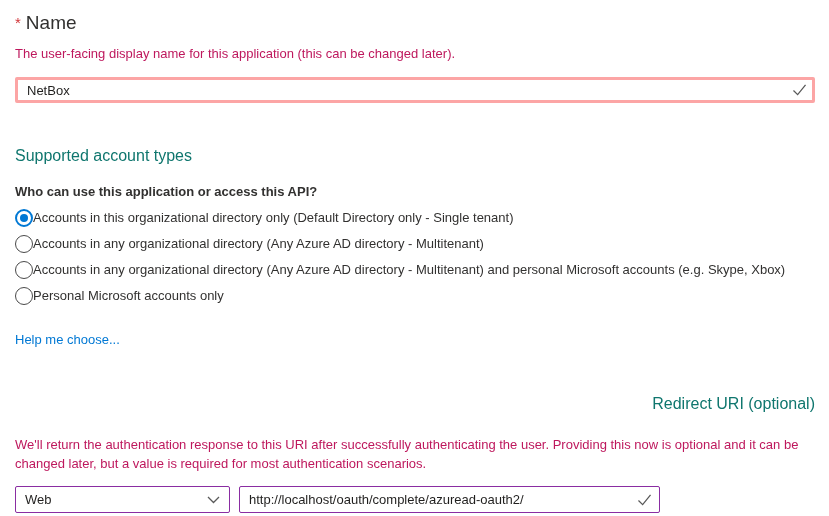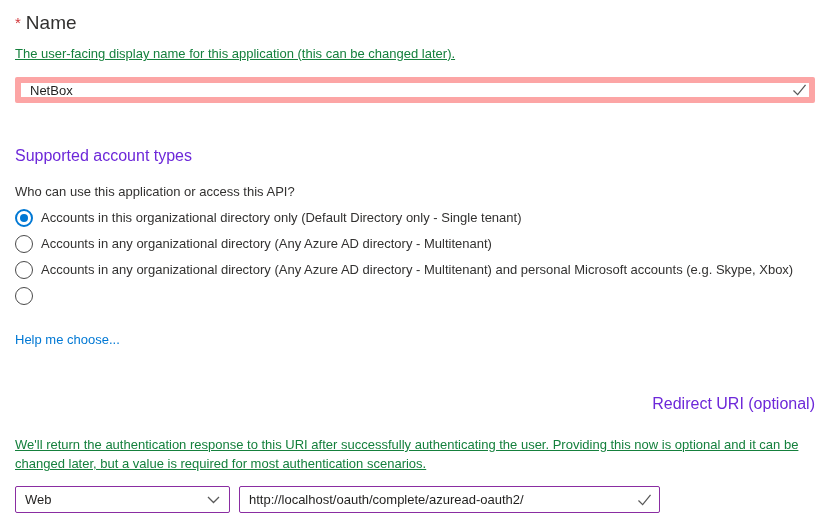--- a/index.html
+++ b/index.html
@@ -30,50 +30,50 @@
     color: #d13438;
     font-size: 15px;
     margin-right: 5px;
     vertical-align: 1px;
   }
   .h-section {
     margin: 0;
     font-size: 16px;
     font-weight: 400;
     line-height: 22px;
-    color: #6d28d9;
+    color: #0f766e;
   }
   .h-supported { margin-top: 42px; }
   .h-redirect  { margin-top: 44px; text-align: right; }
 
   
   .desc {
     margin: 8px 0 0 0;
     font-size: 13px;
     line-height: 19px;
-    color: #15803d;
-    text-decoration: underline;
+    color: #be185d;
   }
   .question {
     margin: 16px 0 0 0;
     font-size: 13px;
     line-height: 18px;
     color: #323130;
+    font-weight: bold;
   }
 
   
   .input-wrap {
     position: relative;
     margin-top: 14px;
     width: 100%;
   }
   .text-input {
     width: 100%;
     height: 26px;
-    border: 6px solid #fca5a5;
+    border: 3px solid #fca5a5;
     border-radius: 2px;
     padding: 0 28px 0 9px;
     font-family: "Liberation Sans", "DejaVu Sans", sans-serif;
     font-size: 13px;
     color: #201f1e;
     outline: none;
     background: #fff;
   }
   .valid-check {
     position: absolute;
@@ -111,21 +111,20 @@
     position: absolute;
     left: 50%;
     top: 50%;
     width: 8px;
     height: 8px;
     margin: -4px 0 0 -4px;
     border-radius: 50%;
     background: #0078d4;
   }
   .radio-label {
-    margin-left: 8px;
     font-size: 13px;
     line-height: 18px;
     color: #323130;
     white-space: nowrap;
   }
 
   .help-link {
     display: inline-block;
     margin-top: 18px;
     font-size: 13px;
@@ -219,20 +218,21 @@
       <span class="radio-label">Accounts in any organizational directory (Any Azure AD directory - Multitenant)</span>
     </div>
 
     <div class="radio-row">
       <span class="radio-circle"></span>
       <span class="radio-label">Accounts in any organizational directory (Any Azure AD directory - Multitenant) and personal Microsoft accounts (e.g. Skype, Xbox)</span>
     </div>
 
     <div class="radio-row">
       <span class="radio-circle"></span>
+      <span class="radio-label">Personal Microsoft accounts only</span>
     </div>
 
   </div>
 
   <a class="help-link">Help me choose...</a>
 
   
   <h2 class="h-section h-redirect">Redirect URI (optional)</h2>
 
   <p class="desc desc-redirect">We'll return the authentication response to this URI after successfully authenticating the user. Providing this now is optional and it can be changed later, but a value is required for most authentication scenarios.</p>

